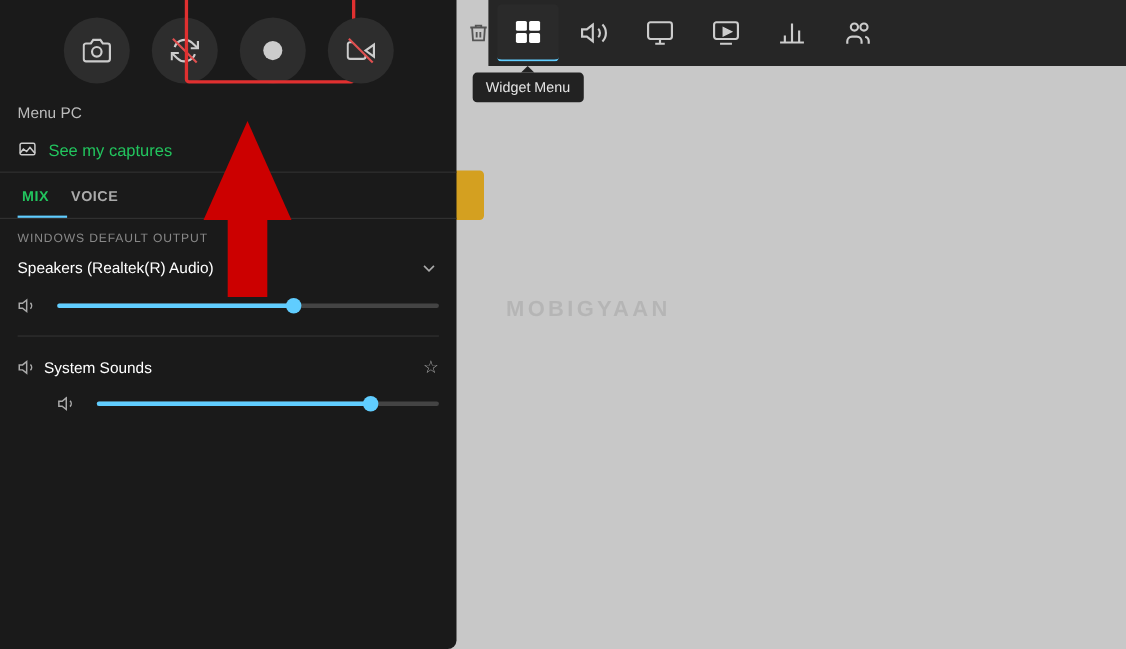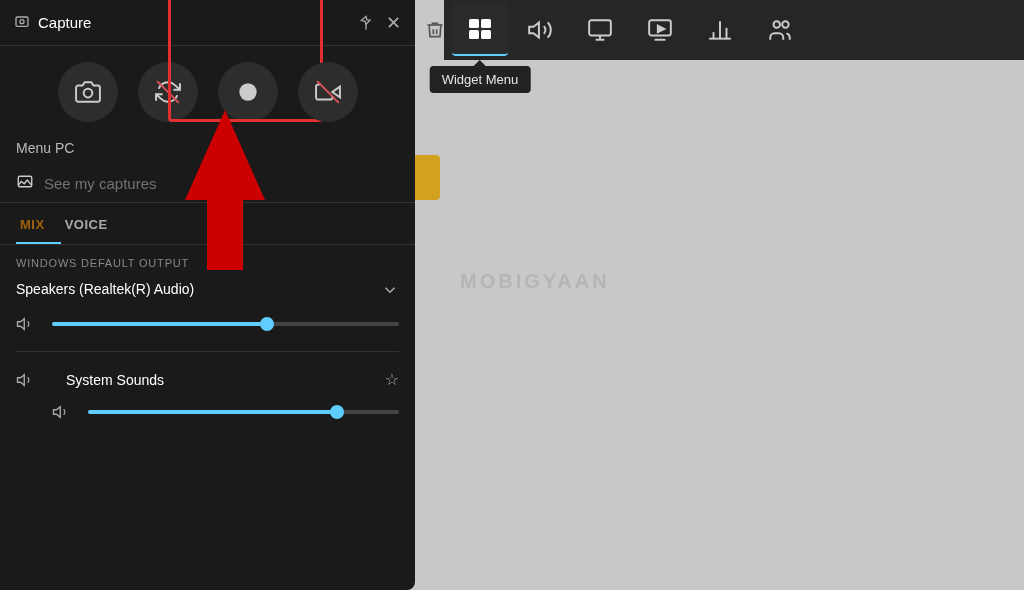--- a/index.html
+++ b/index.html
@@ -197,21 +197,21 @@
       color: #bbb;
       font-size: 14px;
       padding: 2px 16px 8px 16px;
     }
 
     
     .see-captures {
       display: flex;
       align-items: center;
       padding: 10px 16px;
-      color: #737373;
+      color: #22c55e;
       font-size: 15px;
       cursor: pointer;
       border-bottom: 1px solid #333;
       gap: 10px;
     }
 
     .see-captures-icon {
       color: #ccc;
       font-size: 16px;
     }
@@ -228,21 +228,21 @@
       padding: 12px 16px 10px 4px;
       color: #aaa;
       font-size: 13px;
       font-weight: 600;
       letter-spacing: 0.5px;
       cursor: pointer;
       border-bottom: 2px solid transparent;
     }
 
     .tab-item.active {
-      color: #a16207;
+      color: #22c55e;
       border-bottom: 2px solid #60cdff;
     }
 
     
     .section-label {
       color: #888;
       font-size: 11px;
       letter-spacing: 0.8px;
       padding: 12px 16px 6px 16px;
       text-transform: uppercase;
@@ -313,21 +313,21 @@
       height: 1px;
       background: #333;
       margin: 8px 16px;
     }
 
     
     .system-sounds-row {
       display: flex;
       align-items: center;
       padding: 10px 16px;
-      gap: 26px;
+      gap: 0;
     }
 
     .sys-icon {
       color: #aaa;
       font-size: 16px;
       min-width: 24px;
     }
 
     .sys-label {
       color: #fff;
@@ -467,36 +467,20 @@
       <circle cx="9" cy="7" r="3"></circle>
       <path d="M3 21v-2a4 4 0 0 1 4-4h4a4 4 0 0 1 4 4v2"></path>
       <circle cx="17" cy="7" r="3"></circle>
       <path d="M21 21v-2a4 4 0 0 0-3-3.87"></path>
     </svg>
   </div>
 </div>
 
 <div class="capture-panel">
 
-  <div class="panel-header">
-    <span class="panel-header-icon">
-      <svg width="16" height="16" viewBox="0 0 24 24" fill="none" stroke="#aaa" stroke-width="2">
-        <rect x="3" y="3" width="18" height="14" rx="2"></rect>
-        <circle cx="12" cy="10" r="3"></circle>
-      </svg>
-    </span>
-    <span class="panel-title">Capture</span>
-    <span class="panel-pin">
-      <svg width="16" height="16" viewBox="0 0 24 24" fill="none" stroke="#aaa" stroke-width="2">
-        <path d="M12 2l1.5 5.5L18 8l-6 6-1.5-4.5L5 8z"></path>
-        <line x1="12" y1="14" x2="12" y2="22"></line>
-      </svg>
-    </span>
-    <span class="panel-close">✕</span>
-  </div>
 
   <div class="capture-buttons">
 
     <div class="cap-btn">
       <svg width="26" height="26" viewBox="0 0 24 24" fill="none" stroke="#ccc" stroke-width="1.8">
         <path d="M23 19a2 2 0 0 1-2 2H3a2 2 0 0 1-2-2V8a2 2 0 0 1 2-2h4l2-3h6l2 3h4a2 2 0 0 1 2 2z"></path>
         <circle cx="12" cy="13" r="4"></circle>
       </svg>
     </div>
 

